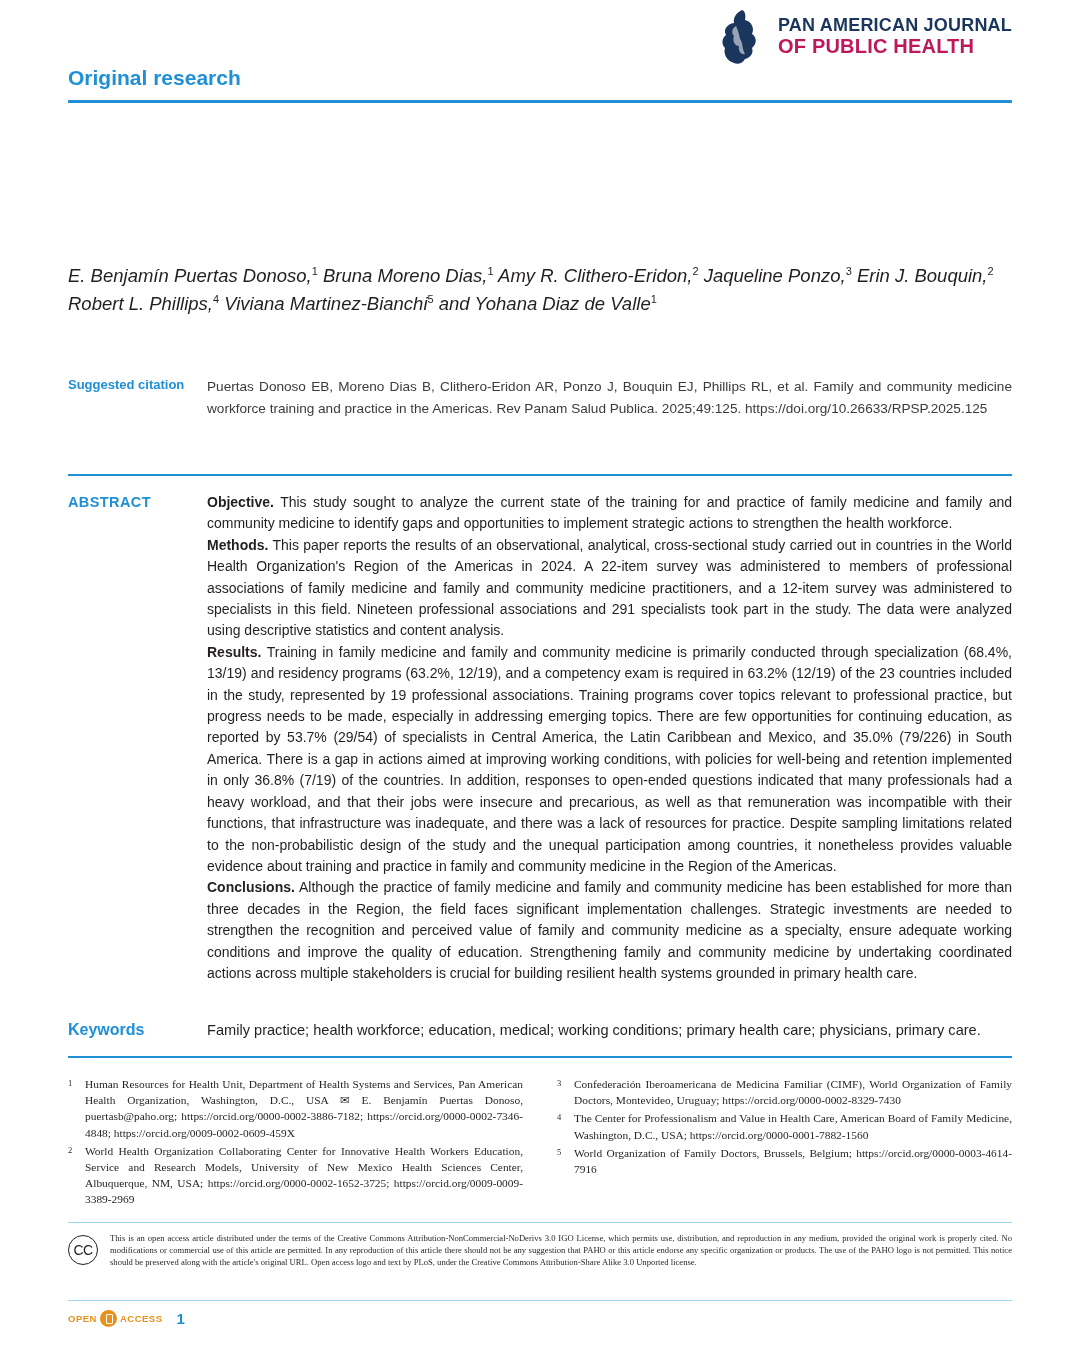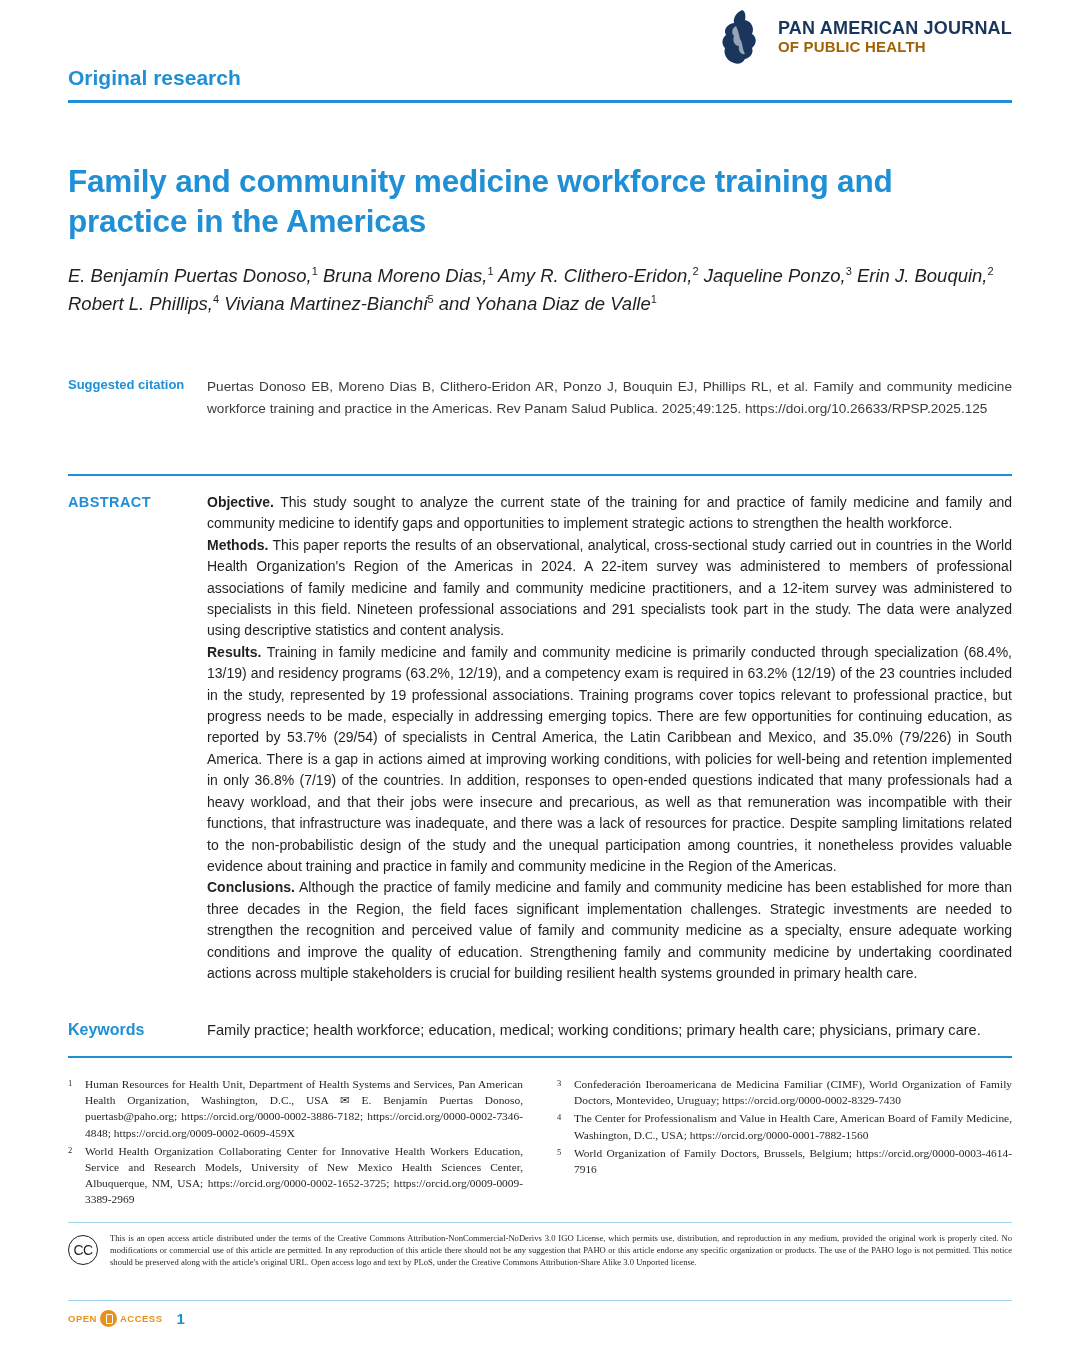--- a/index.html
+++ b/index.html
@@ -35,24 +35,24 @@
     text-align: left;
   }
   .masthead-line1 {
     font-size: 18px;
     font-weight: bold;
     letter-spacing: 0.2px;
     color: #1b365d;
     white-space: nowrap;
   }
   .masthead-line2 {
-    font-size: 15px;
+    font-size: 20px;
     font-weight: bold;
     letter-spacing: 0.2px;
-    color: #a16207;
+    color: #be185d;
     white-space: nowrap;
   }
   
   .section-label {
     position: absolute;
     top: 66px;
     left: 68px;
     font-size: 21px;
     font-weight: bold;
     color: #1f8fd6;
@@ -310,21 +310,20 @@
     </div>
     <div class="masthead-text">
       <div class="masthead-line1">PAN AMERICAN JOURNAL</div>
       <div class="masthead-line2">OF PUBLIC HEALTH</div>
     </div>
   </div>
 
   <div class="section-label">Original research</div>
   <div class="rule-top"></div>
 
-  <h1 class="title">Family and community medicine workforce training and practice in the Americas</h1>
 
   <div class="authors" id="authors">E. Benjamín Puertas Donoso,<sup>1</sup> Bruna Moreno Dias,<sup>1</sup> Amy R. Clithero-Eridon,<sup>2</sup> Jaqueline Ponzo,<sup>3</sup> Erin J. Bouquin,<sup>2</sup> Robert L. Phillips,<sup>4</sup> Viviana Martinez-Bianchi<sup>5</sup> and Yohana Diaz de Valle<sup>1</sup></div>
 
   <div class="cite-label">Suggested citation</div>
   <div class="cite-body">Puertas Donoso EB, Moreno Dias B, Clithero-Eridon AR, Ponzo J, Bouquin EJ, Phillips RL, et al. Family and community medicine workforce training and practice in the Americas. Rev Panam Salud Publica. 2025;49:125. https://doi.org/10.26633/RPSP.2025.125</div>
 
   <div class="rule-mid"></div>
 
   <div class="abstract-label">ABSTRACT</div>
   <div class="abstract-body">

